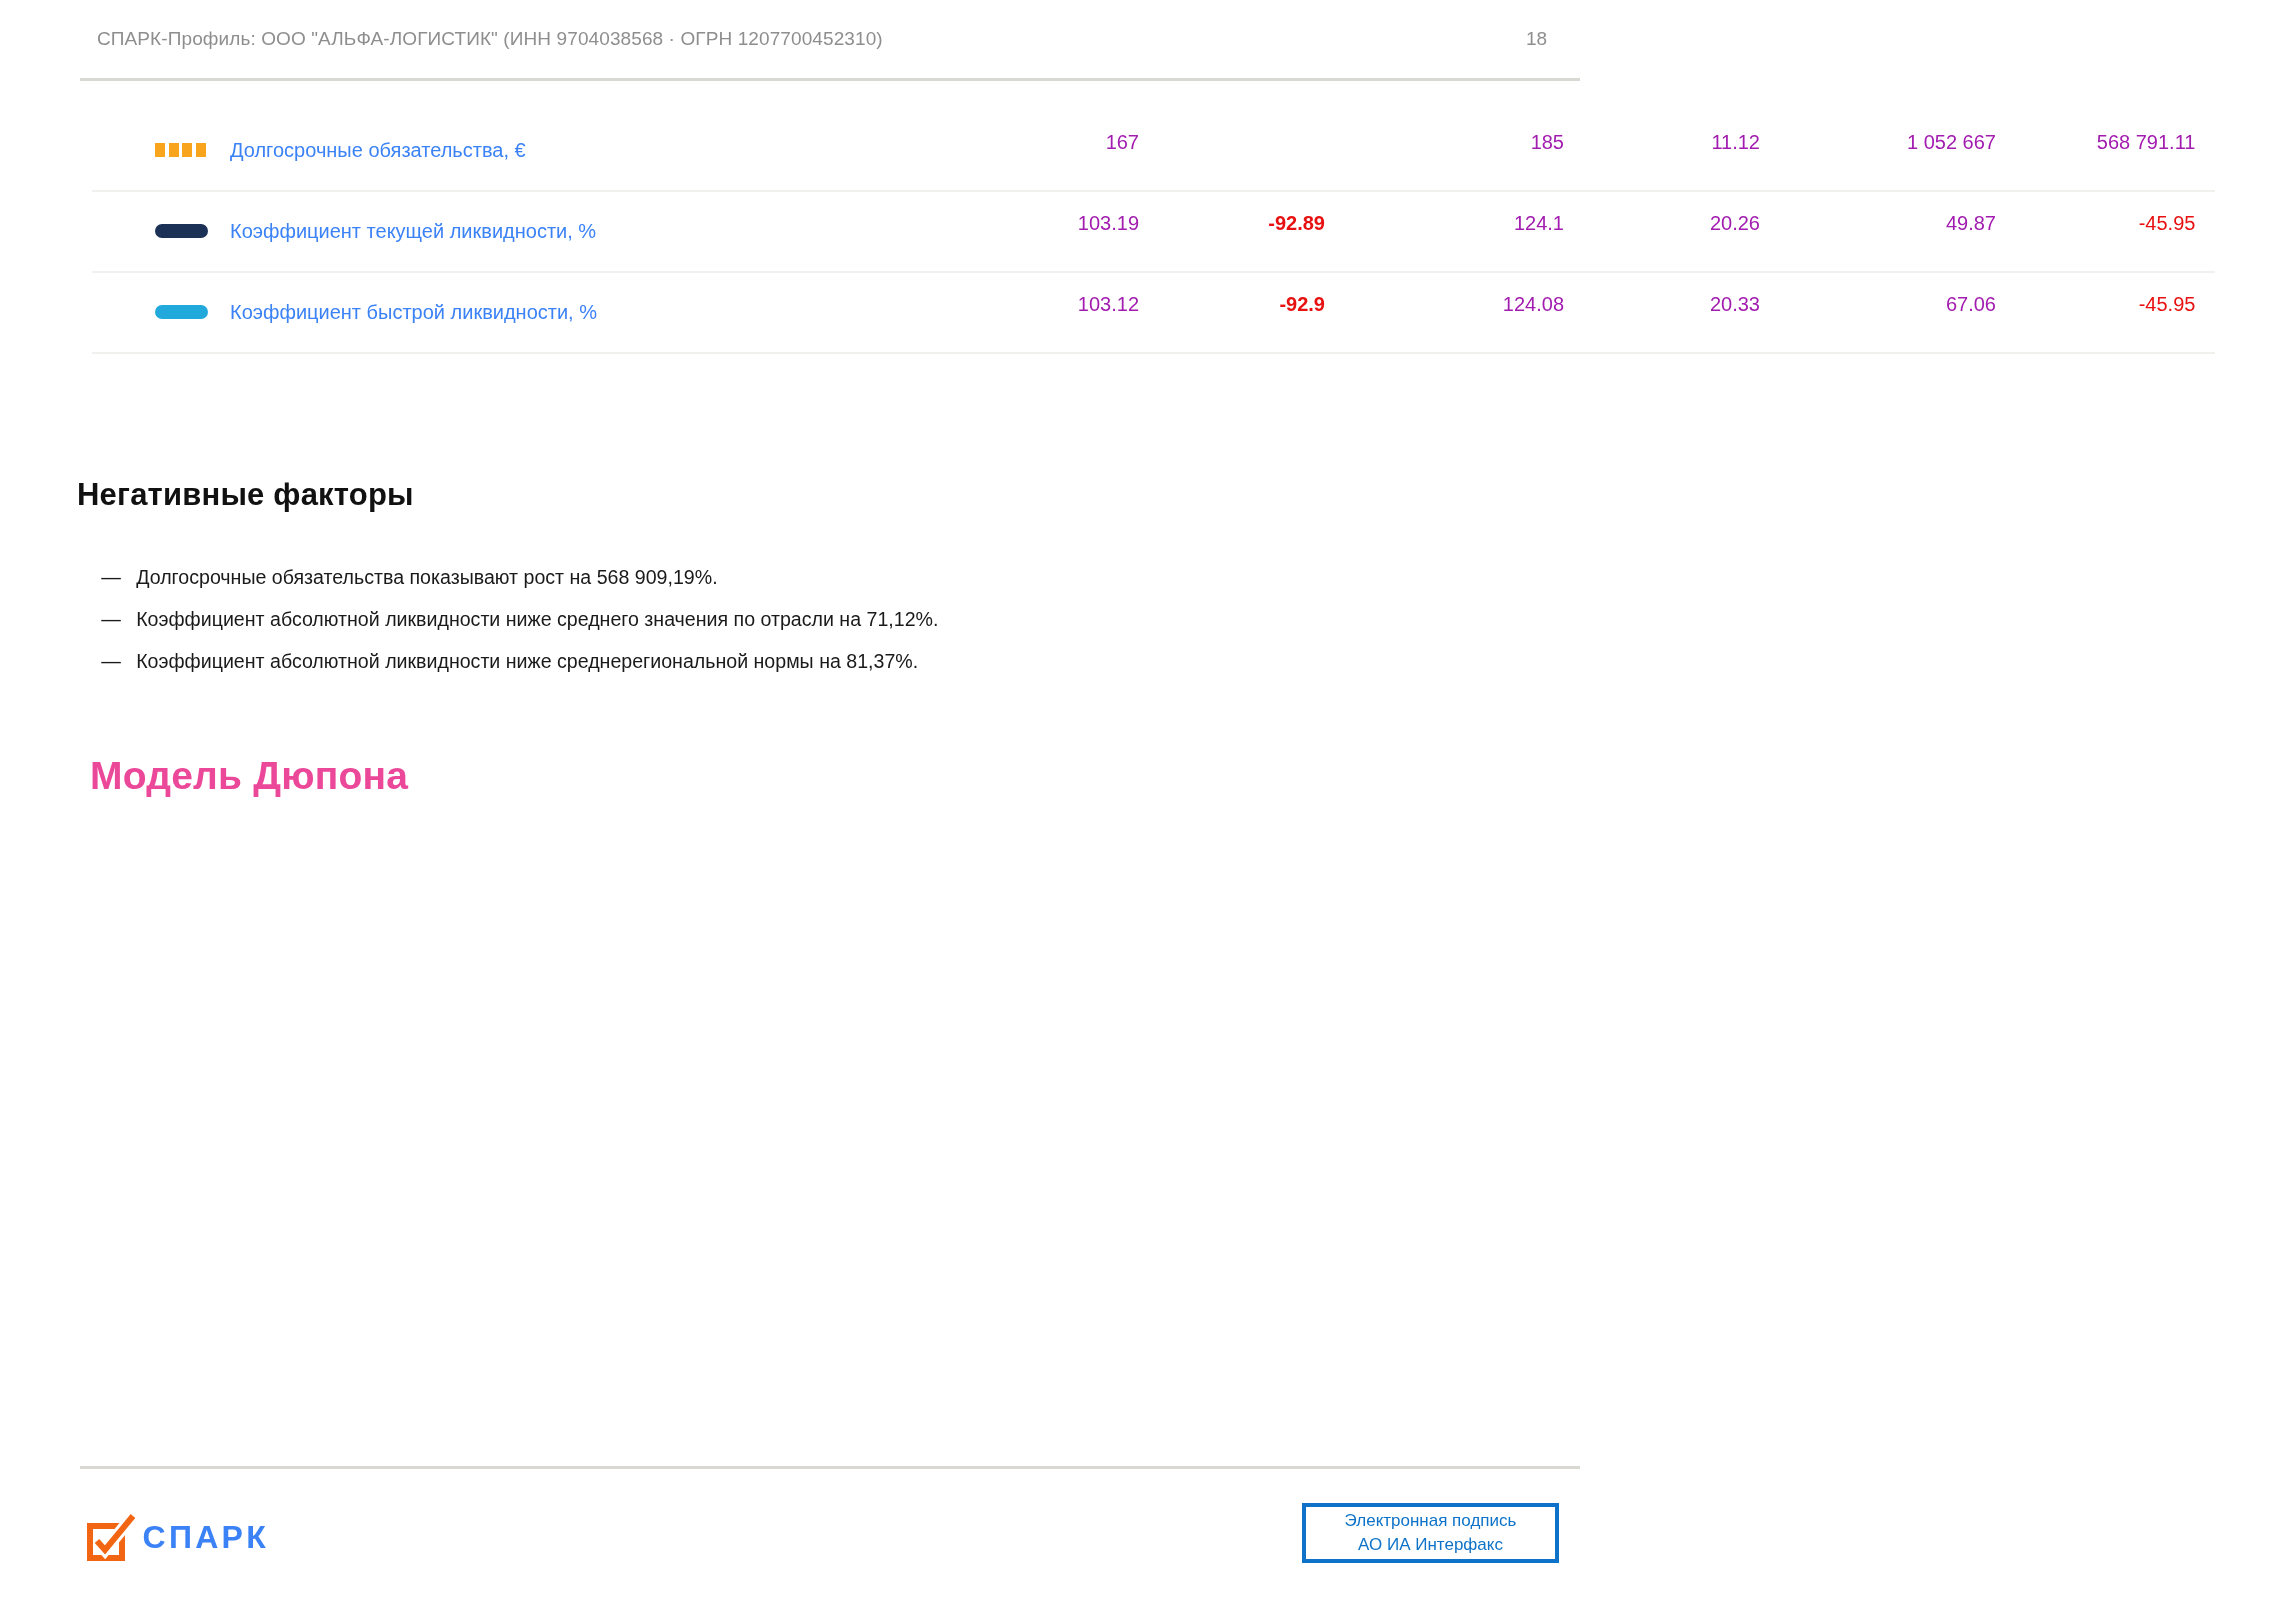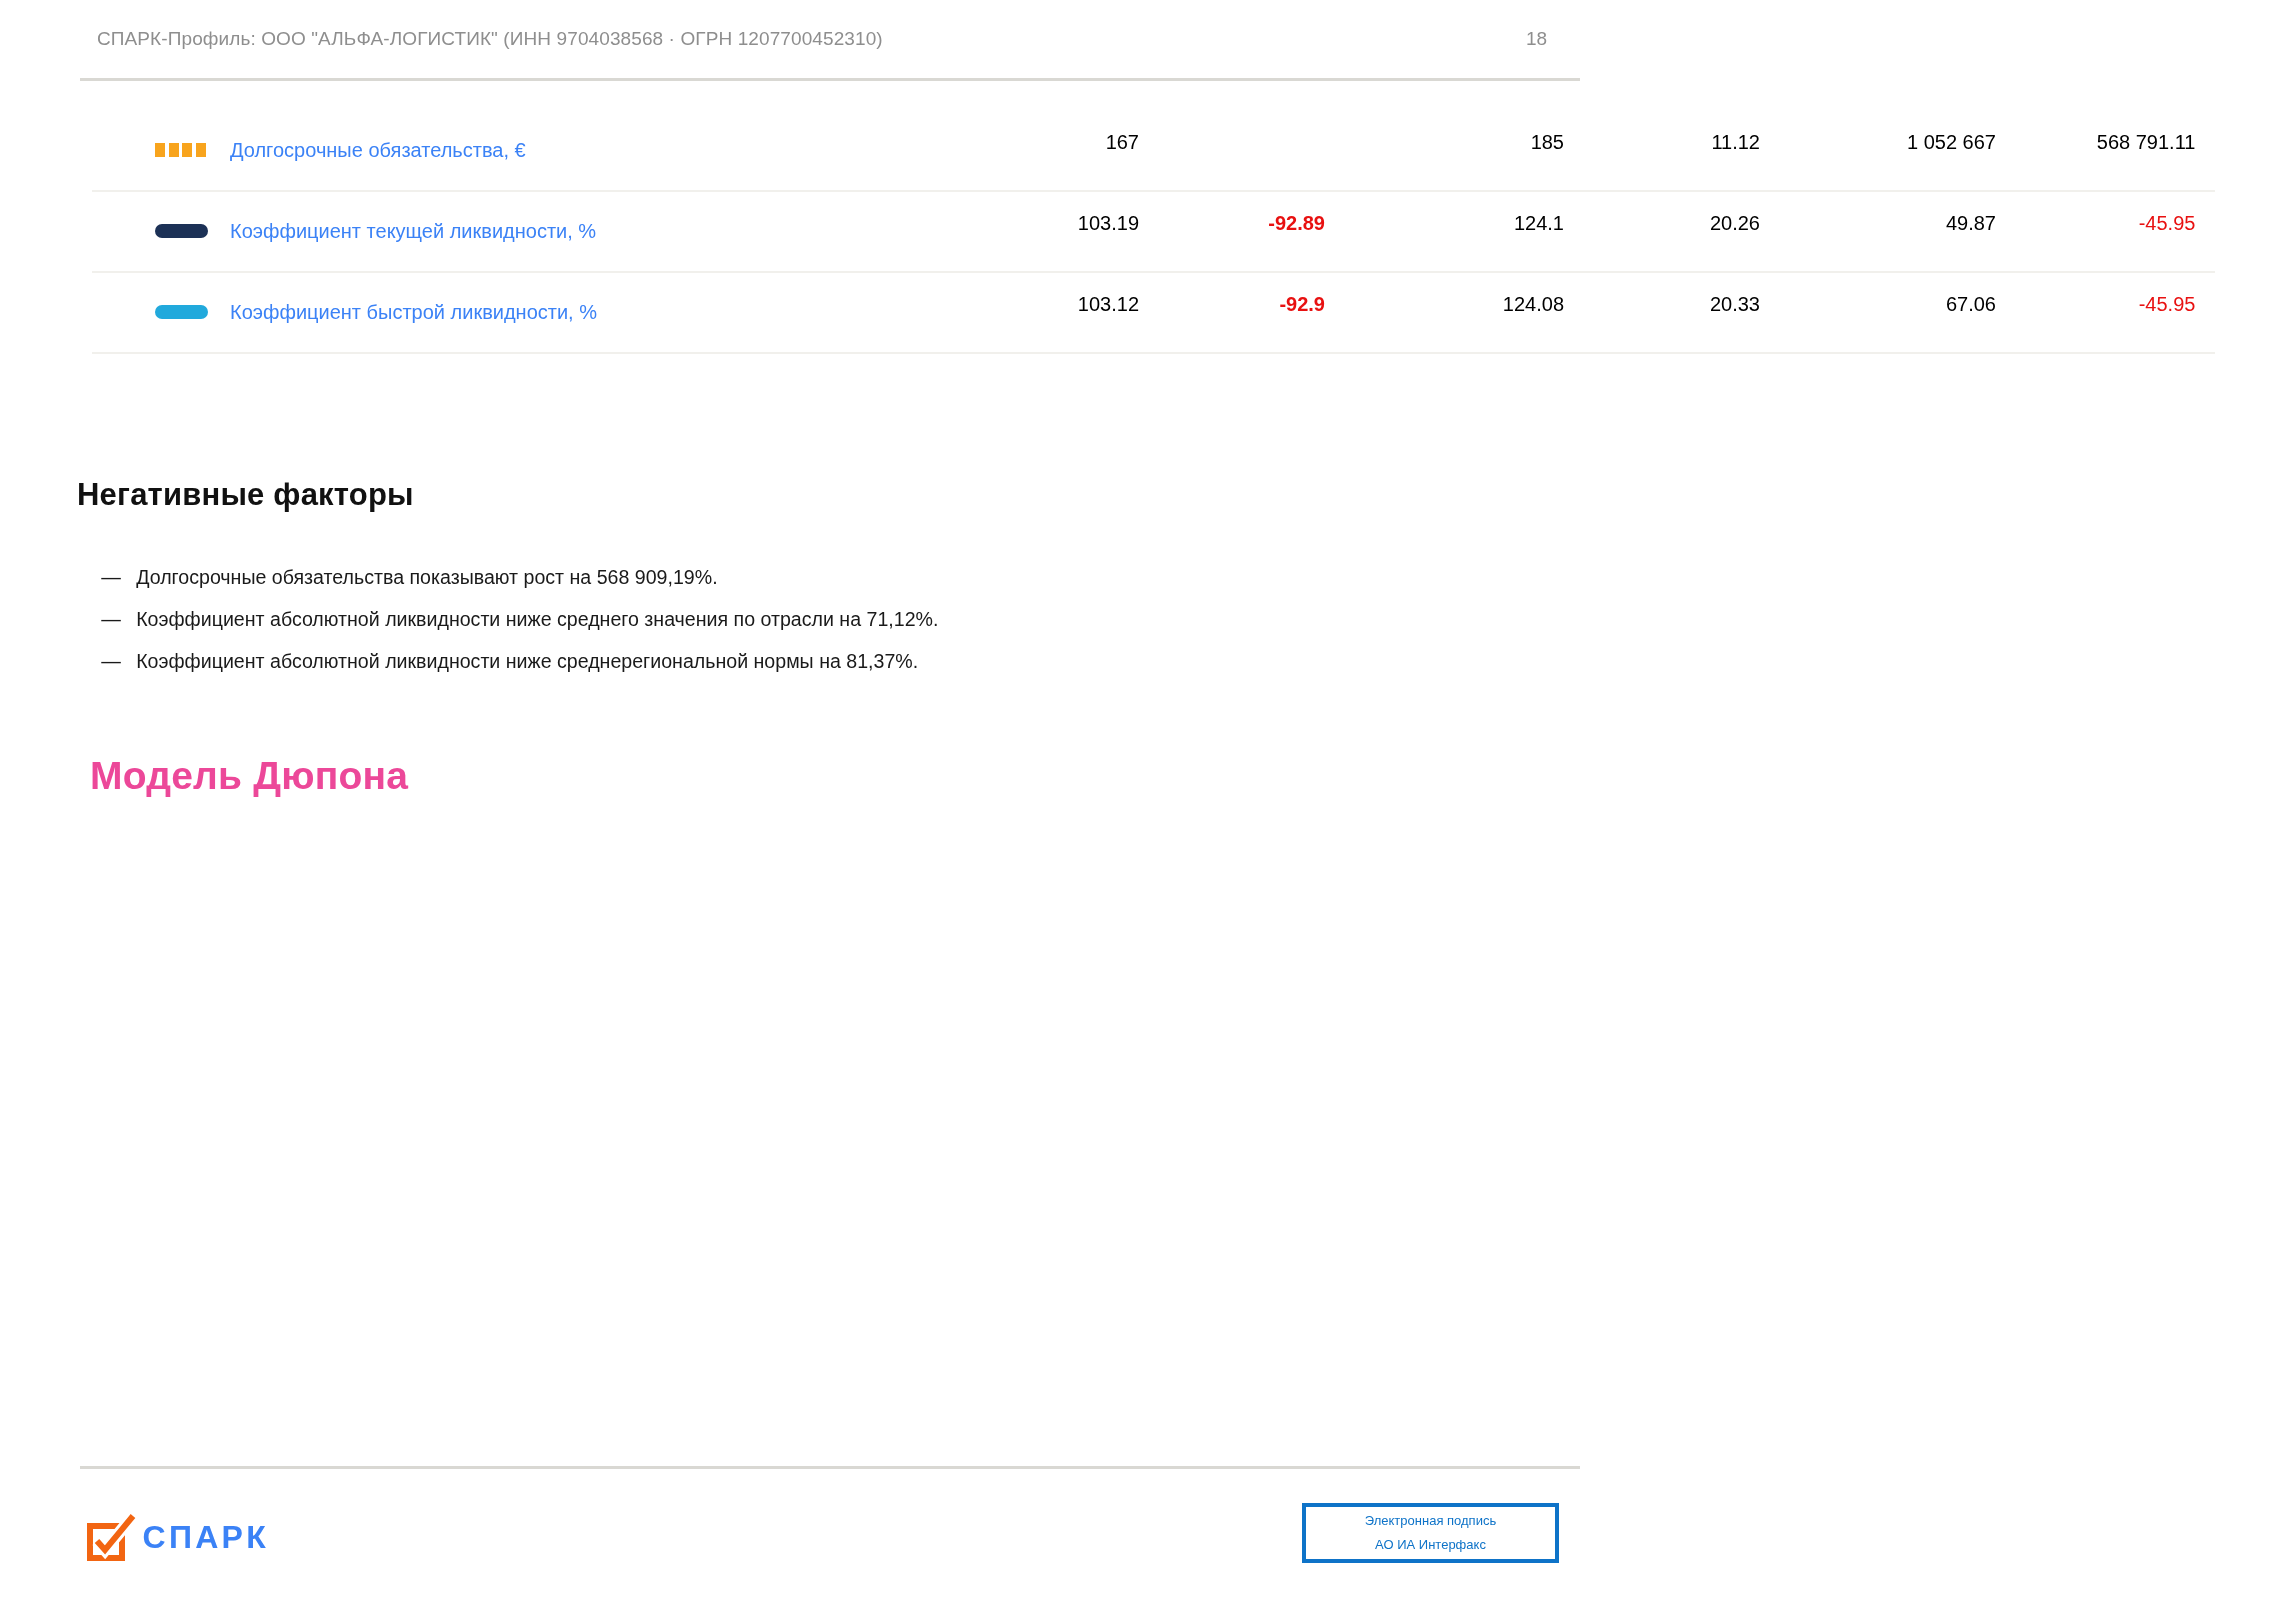--- a/index.html
+++ b/index.html
@@ -24,21 +24,21 @@
   .swatch.dashed {
     border-radius:0;
     background:repeating-linear-gradient(90deg, var(--c) 0 9.8px, transparent 9.8px 13.7px);
   }
   .row-label {
     position:absolute; left:138px; top:0; height:100%;
     display:flex; align-items:center; font-size:20px; color:#3b82f6;
   }
   .val {
     position:absolute; top:17px; height:29px; line-height:29px;
-    font-size:20px; text-align:right; white-space:pre; color:#000000;
+    font-size:20px; text-align:right; white-space:pre; color:#a21caf;
   }
   .val.neg { color:#e81111; }
   .c1 { right:1076px; } .c2 { right:890px;font-weight:bold; } .c3 { right:651px; }
   .c4 { right:455px; }  .c5 { right:219px; }  .c6 { right:19.6px; }
 
   
   .neg-title { position:absolute; left:77px; top:465px; font-size:31px; font-weight:bold; color:#111111; letter-spacing:0.2px;margin-top:12px; }
   .bullets { position:absolute; left:92px; top:556px; }
   .bullet { display:flex; align-items:center; height:42px; font-size:19.6px; color:#1a1a1a; }
   .bullet .dash { width:35px; margin-left:9.2px; flex:0 0 auto; }
@@ -48,21 +48,21 @@
 
   
   .footer-divider { position:absolute; left:80px; top:1466px; width:1500px; height:3.3px; background:#d9d8d3; }
   .logo { position:absolute; left:84px; top:1509px; display:flex; align-items:flex-end; }
   .logo svg { display:block; }
   .logo-text { font-size:32px; font-weight:bold; color:#3b82f6; letter-spacing:3.3px; margin-left:6.5px; margin-bottom:5.2px; }
   .signature-box {
     position:absolute; left:1302px; top:1503px; width:249px; height:52px;
     border:4.6px solid #0e73c8; color:#0e73c8;
     display:flex; flex-direction:column; align-items:center; justify-content:center;
-    font-size:13px; line-height:24px; text-align:left;
+    font-size:17px; line-height:24px; text-align:left;
   }
 </style>
 </head>
 <body>
 
 <div class="page">
 
   <div class="header-title">СПАРК-Профиль: ООО "АЛЬФА-ЛОГИСТИК" (ИНН 9704038568 · ОГРН 1207700452310)</div>
   <div class="page-number">18</div>
   <div class="header-divider"></div>

